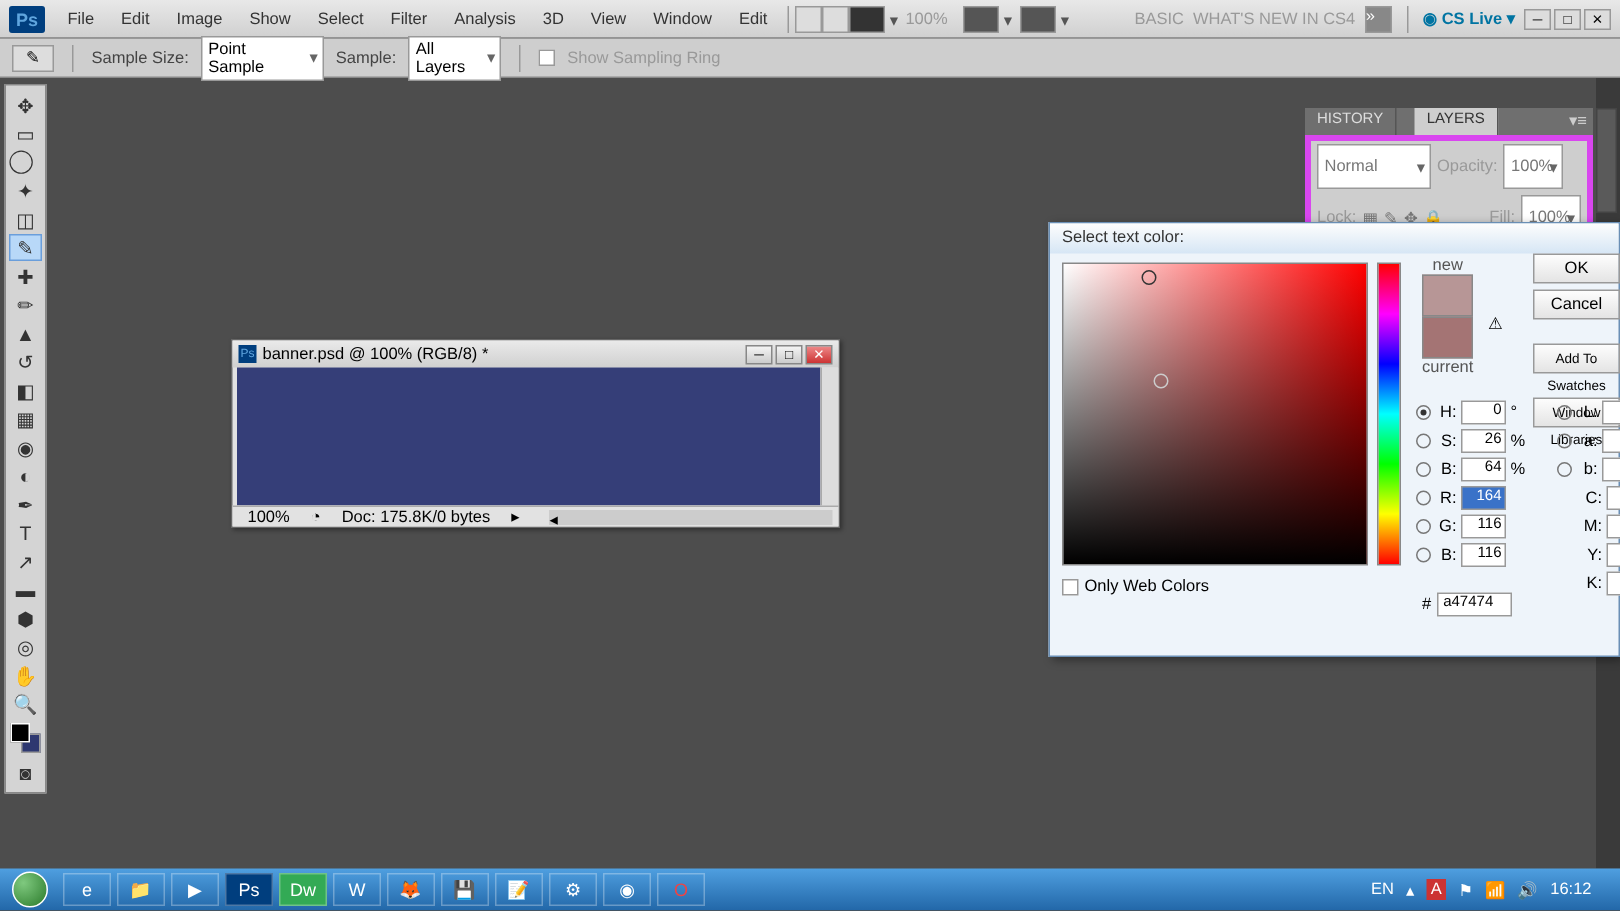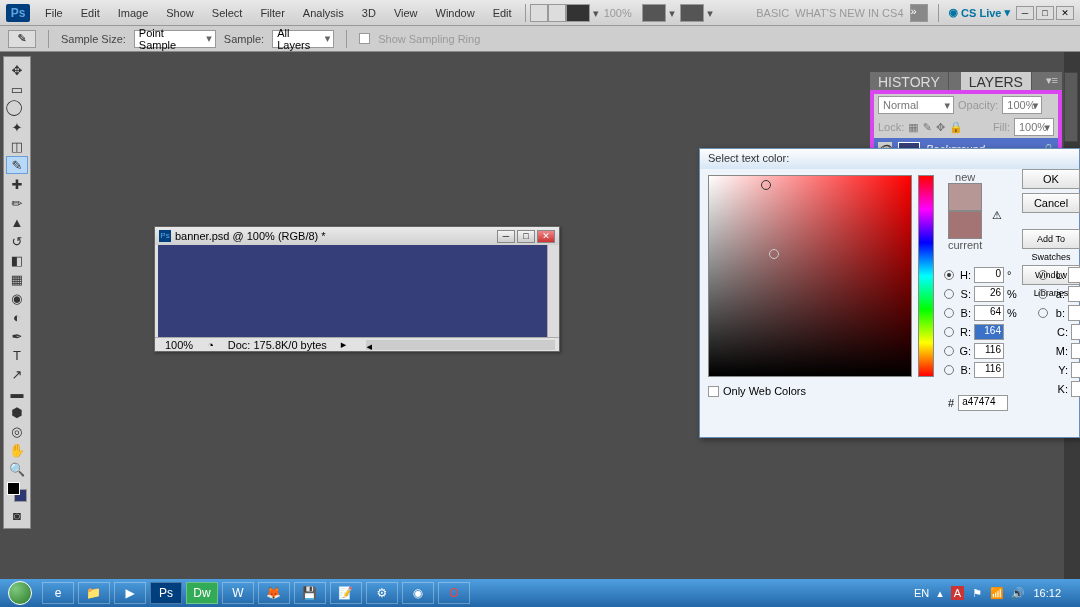--- a/index.html
+++ b/index.html
@@ -17,21 +17,21 @@
 .faded{color:#999;}
 .cslive{color:#0074a2;font-weight:bold;display:flex;align-items:center;gap:3px;}
 .cslive:before{content:"◉";color:#0074a2;}
 .win-btns{display:flex;gap:2px;}
 .win-btn{width:18px;height:14px;background:#ddd;border:1px solid #999;font-size:9px;text-align:center;line-height:12px;}
 
 
 .optionsbar{position:absolute;top:26px;left:0;right:0;height:26px;background:#cecece;border-bottom:1px solid #888;display:flex;align-items:center;padding-left:8px;gap:8px;}
 .tool-preview{width:28px;height:18px;background:#ddd;border:1px solid #999;display:flex;align-items:center;justify-content:center;}
 .label{color:#444;}
-.select-box{height:18px;border:1px solid #999;background:#fff;padding:0 16px 0 4px;position:relative;display:inline-flex;align-items:center;}
+.select-box{height:30px;border:1px solid #999;background:#fff;padding:0 16px 0 4px;position:relative;display:inline-flex;align-items:center;}
 .select-box:after{content:"▾";position:absolute;right:3px;color:#666;}
 .checkbox{width:11px;height:11px;border:1px solid #999;background:#fff;}
 
 
 .toolbox{position:absolute;top:56px;left:3px;width:28px;background:#d4d4d4;border:1px solid #888;padding:3px 0;}
 .tool{width:22px;height:18px;margin:1px auto;display:flex;align-items:center;justify-content:center;color:#333;font-size:13px;cursor:pointer;}
 .tool.active{background:#b8d8f8;border:1px solid #6a9edb;}
 .color-swatches{margin:4px auto;width:20px;height:20px;position:relative;}
 .color-fg{position:absolute;width:13px;height:13px;background:#000;border:1px solid #fff;top:0;left:0;}
 .color-bg{position:absolute;width:13px;height:13px;background:#2e3870;border:1px solid #999;bottom:0;right:0;}
@@ -43,21 +43,21 @@
 .doc-winbtns{margin-left:auto;display:flex;gap:2px;}
 .doc-winbtn{width:18px;height:13px;background:linear-gradient(#f4f4f4,#ccc);border:1px solid #888;font-size:9px;text-align:center;line-height:11px;}
 .doc-close{background:linear-gradient(#e88,#c33);color:#fff;}
 .doc-canvas{position:absolute;top:18px;left:3px;right:12px;bottom:14px;background:#353e78;}
 .doc-status{position:absolute;bottom:0;left:0;right:0;height:14px;background:#e2e2e2;border-top:1px solid #aaa;display:flex;align-items:center;font-size:10px;padding-left:10px;gap:14px;}
 .doc-scroll{position:absolute;top:18px;right:0;width:12px;bottom:14px;background:#ddd;border-left:1px solid #aaa;}
 
 
 .rightpanel{position:absolute;top:72px;right:18px;width:192px;}
 .panel-tabs{display:flex;background:#6f6f6f;height:18px;}
-.ptab{padding:2px 8px;font-size:14px;color:#ddd;background:#6f6f6f;border-right:1px solid #555;}
+.ptab{padding:2px 8px;font-size:10px;color:#ddd;background:#6f6f6f;border-right:1px solid #555;}
 .ptab.active{background:#cecece;color:#333;margin-left:12px;}
 .panel-body{background:#cecece;border:4px solid #d946ef;}
 .layer-opts{display:flex;align-items:center;padding:2px 4px;gap:4px;font-size:10px;color:#777;}
 .layer-row{display:flex;align-items:center;background:#5270c8;color:#fff;font-style:italic;height:22px;padding:0 4px;gap:6px;font-size:10px;}
 .layer-eye{width:14px;height:14px;background:#cecece;color:#333;text-align:center;line-height:14px;}
 .layer-thumb{width:22px;height:14px;background:#353e78;border:1px solid #fff;}
 .panel-dock{position:absolute;top:72px;right:2px;width:14px;height:70px;background:#5a5a5a;border:1px solid #444;}
 
 
 .colorpicker{position:absolute;top:148px;left:699px;width:381px;height:290px;background:#eef4fa;border:1px solid #6a8fb5;box-shadow:2px 2px 6px rgba(0,0,0,0.4);}

